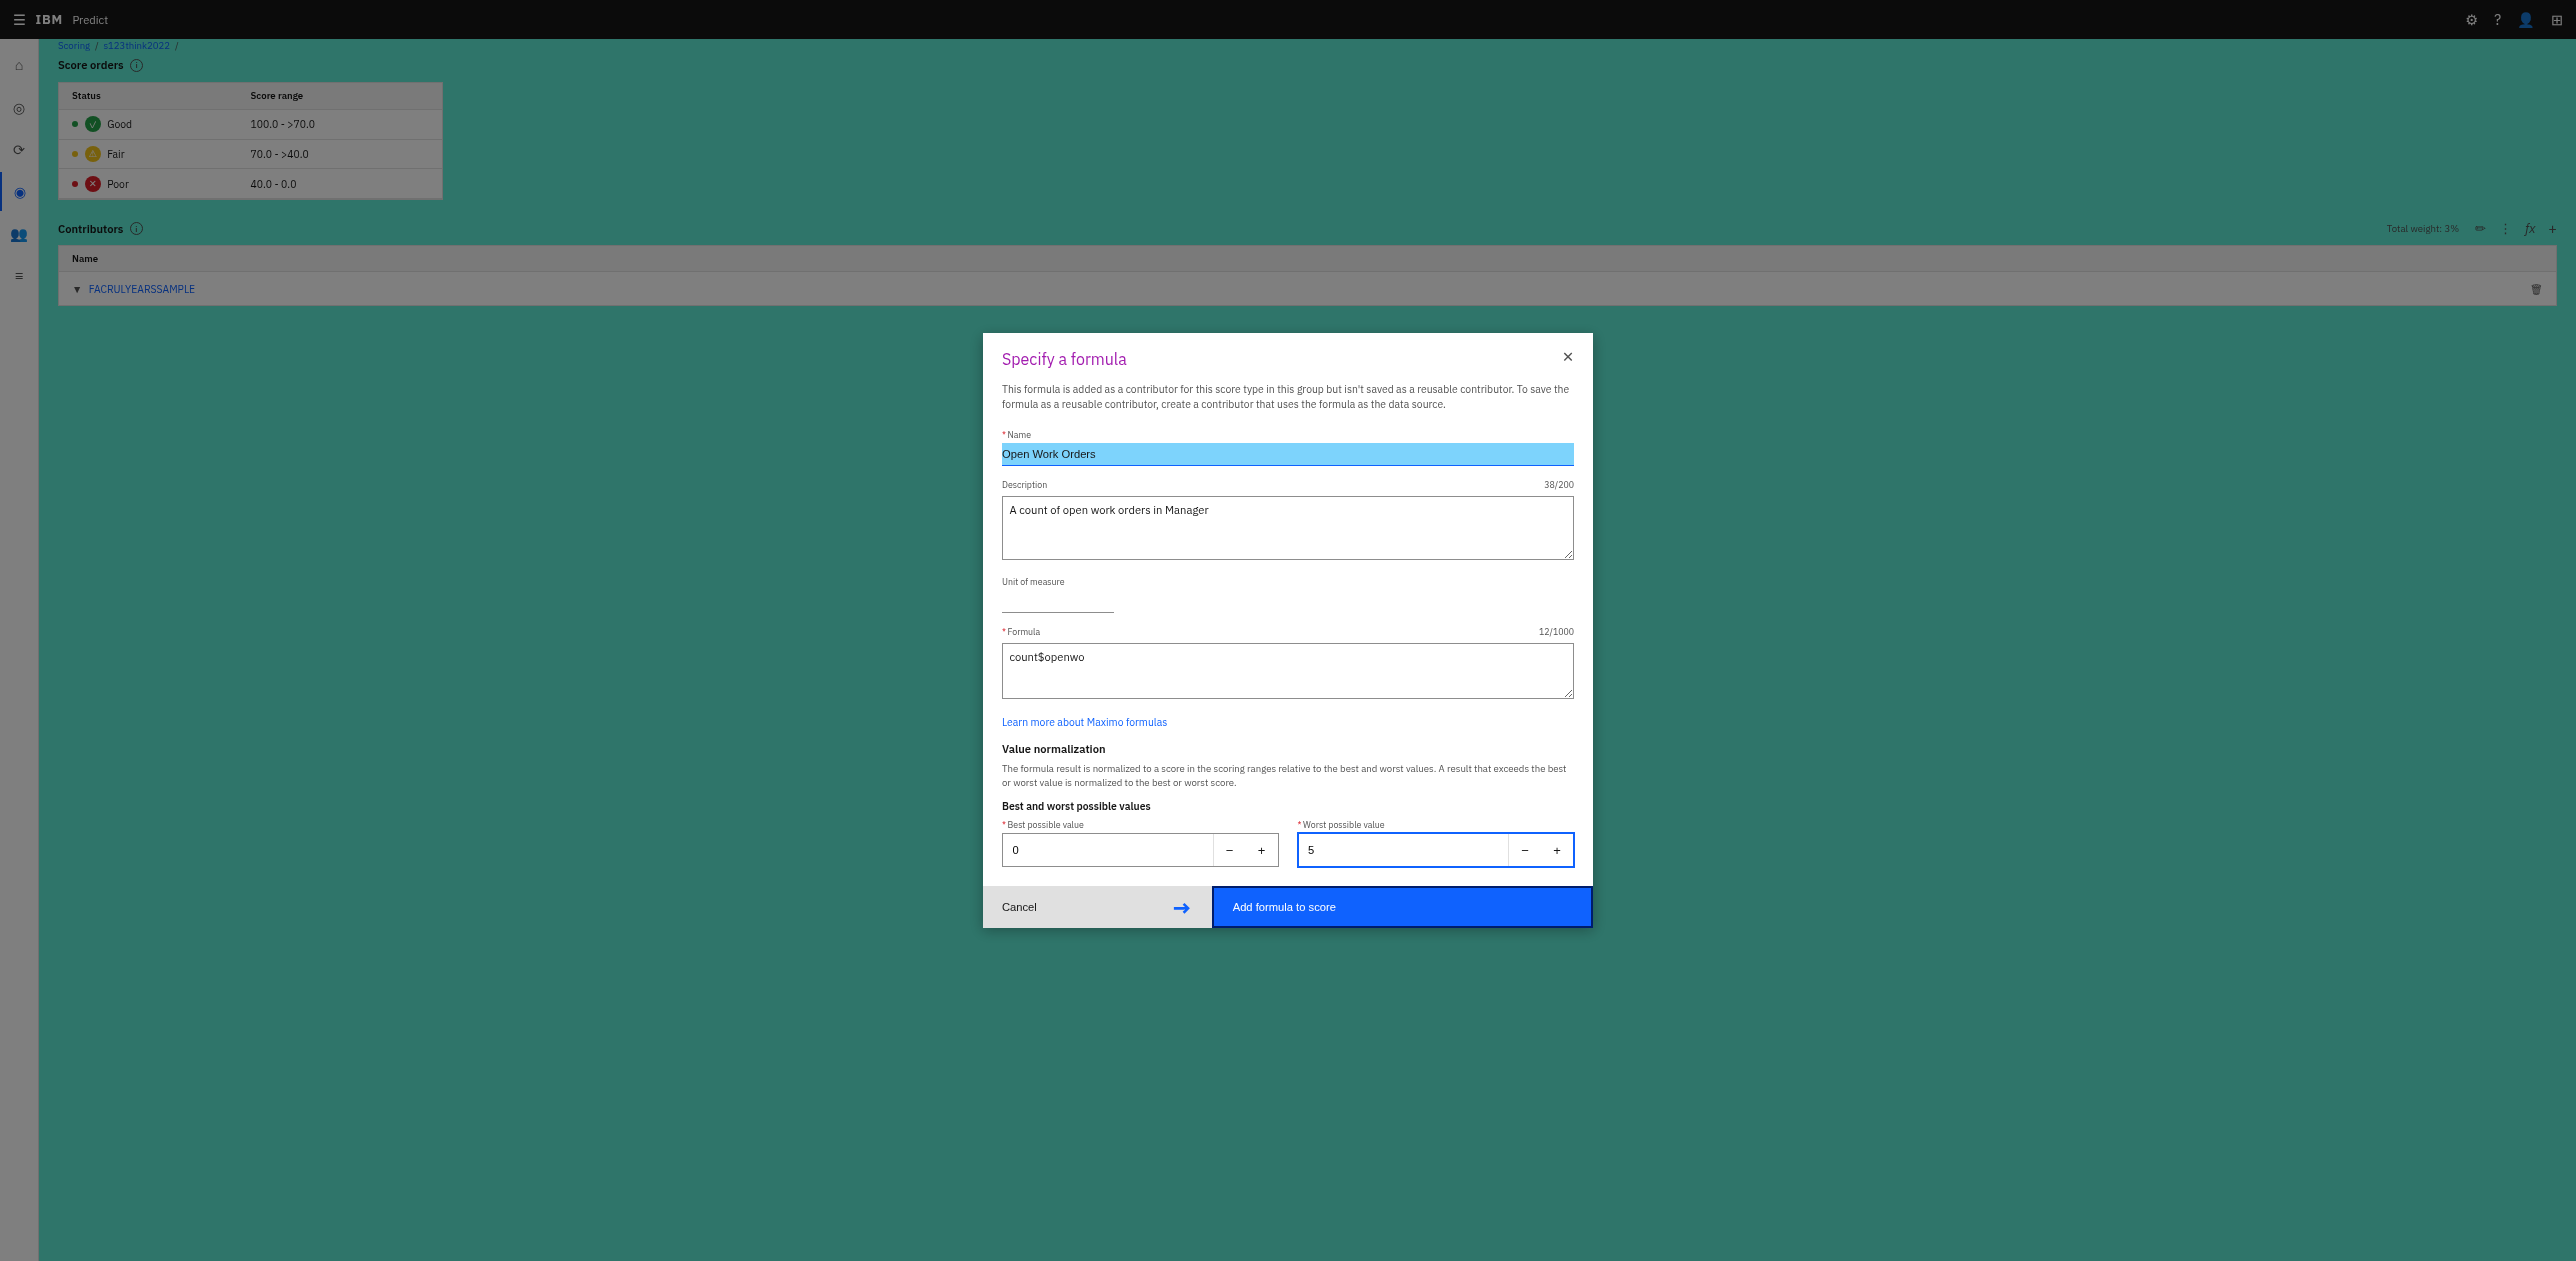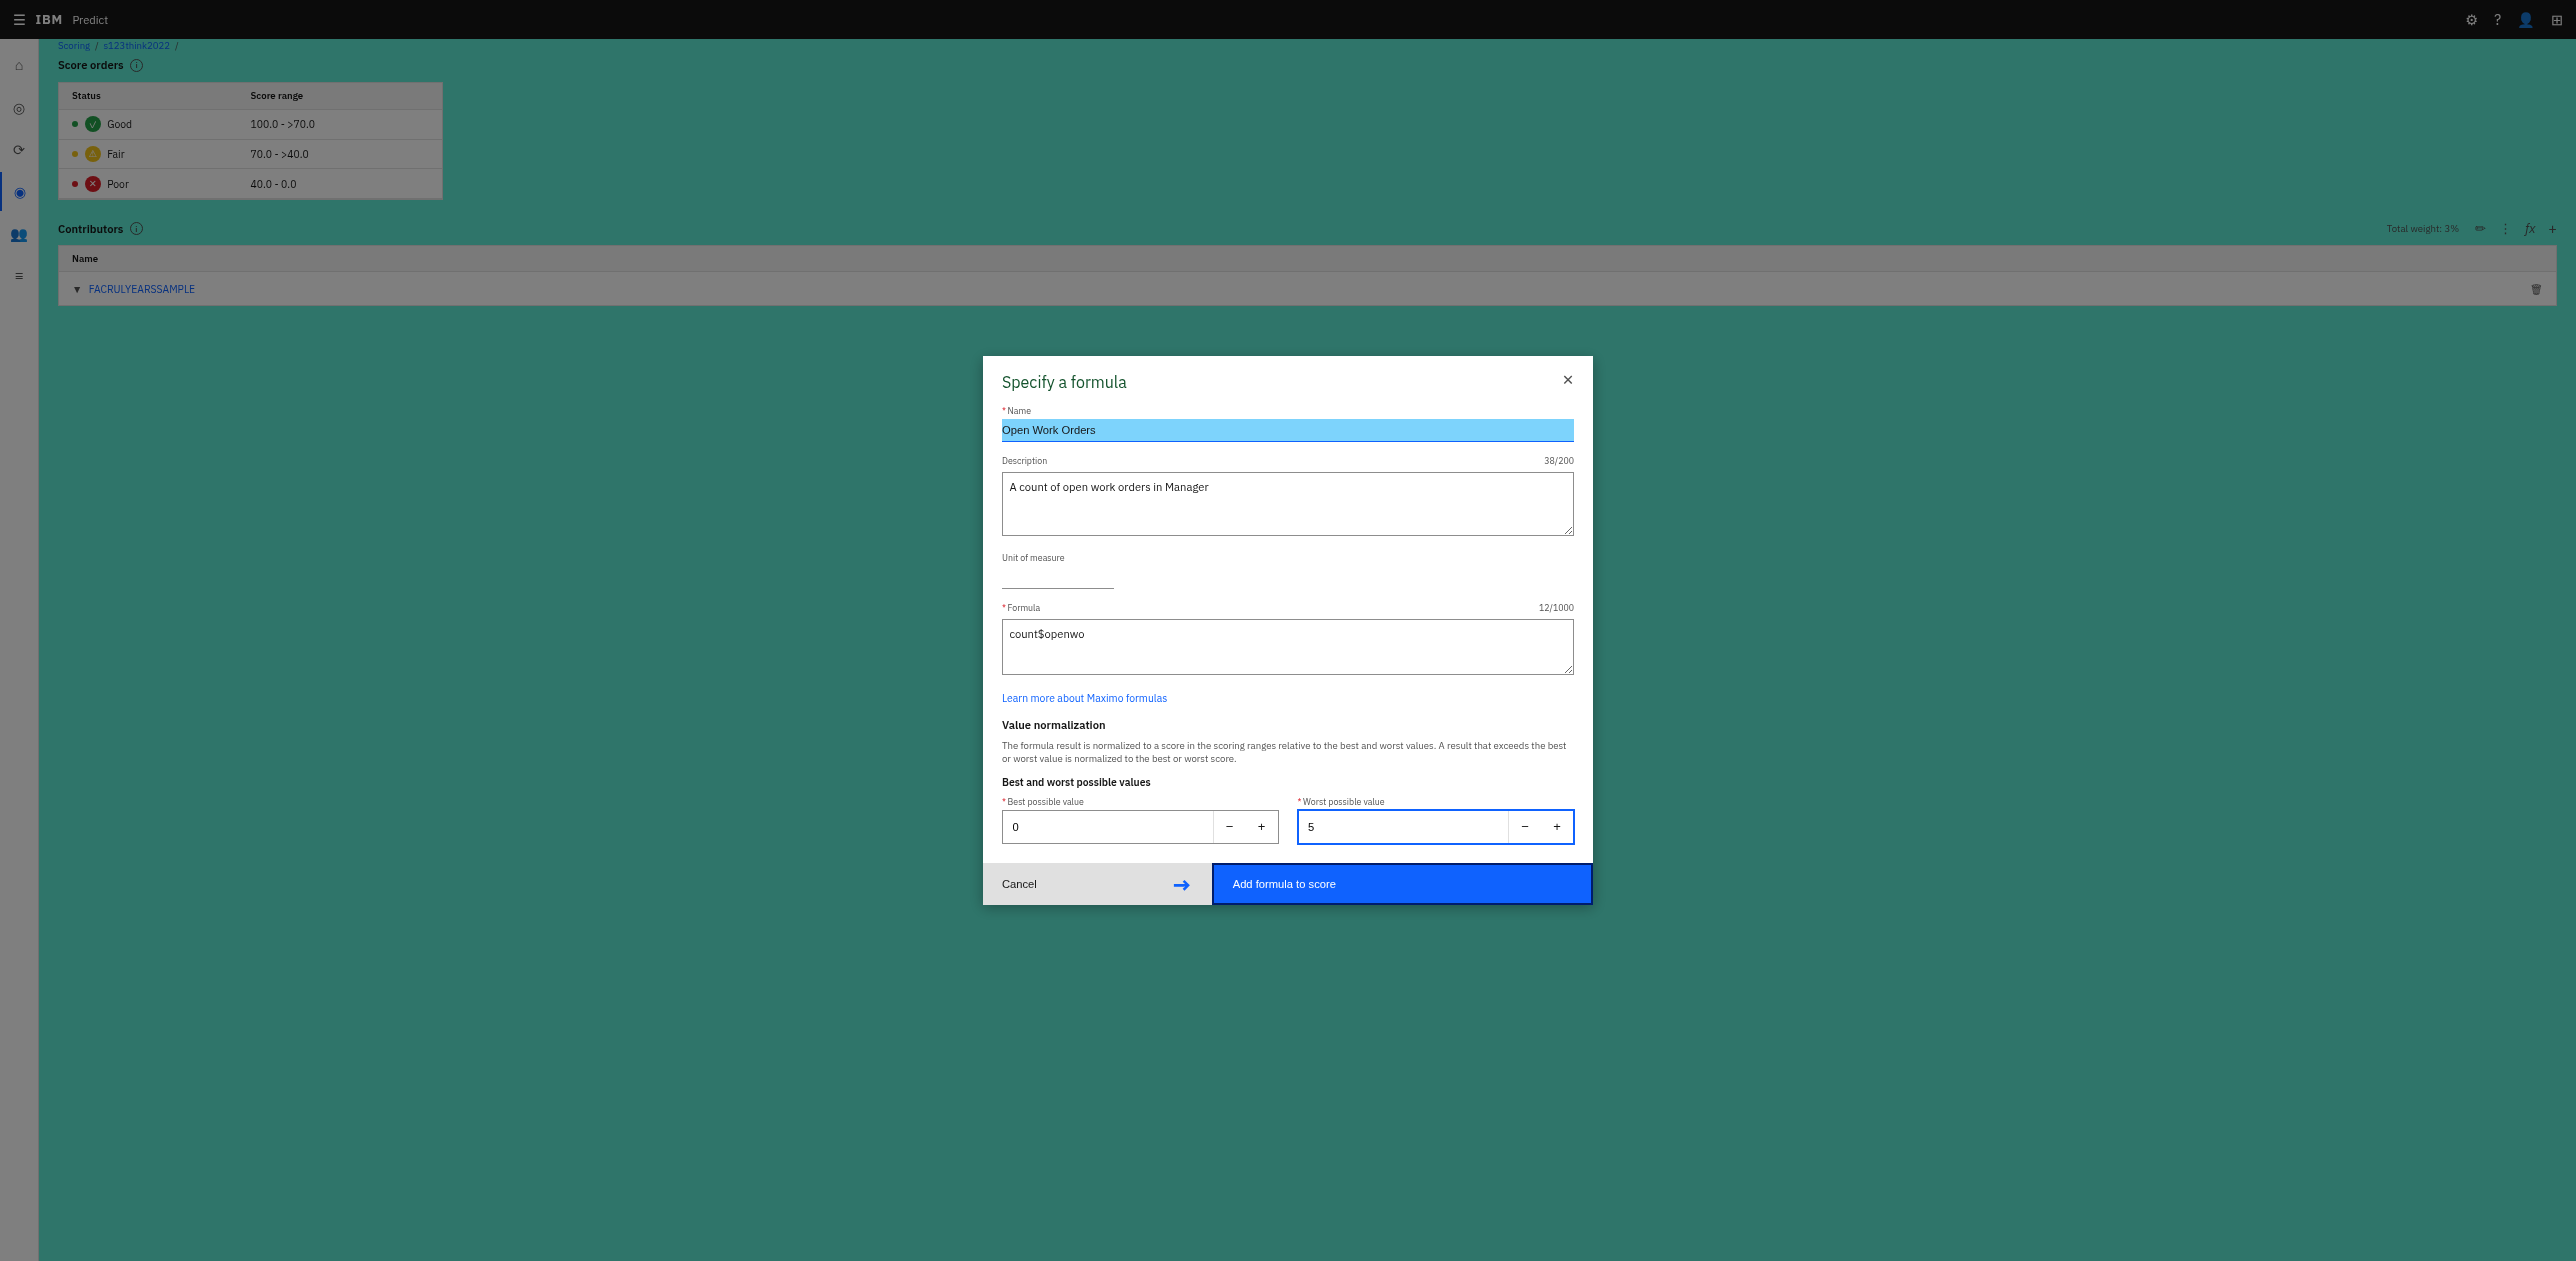--- a/index.html
+++ b/index.html
@@ -242,21 +242,21 @@
     .modal-header {
       padding: 16px 19px 13px;
       border-bottom: none;
       display: flex;
       align-items: flex-start;
       justify-content: space-between;
     }
     .modal-title {
       font-size: 16px;
       font-weight: 400;
-      color: #14532d;
+      color: #a21caf;
     }
     .modal-close {
       background: none;
       border: none;
       cursor: pointer;
       color: #525252;
       font-size: 14.4px;
       padding: 0;
     }
     .modal-body {
@@ -521,20 +521,21 @@
 
 <div class="overlay">
   <div class="modal">
 
     <div class="modal-header">
       <h2 class="modal-title">Specify a formula</h2>
       <button class="modal-close">✕</button>
     </div>
 
     <div class="modal-body">
+      <p class="modal-description">This formula is added as a contributor for this score type in this group but isn't saved as a reusable contributor. To save the formula as a reusable contributor, create a contributor that uses the formula as the data source.</p>
 
       
       <div class="form-group">
         <div class="form-label">
           <span class="required-star">*</span>
           <span>Name</span>
         </div>
         <input type="text" class="form-input" style="border-bottom: 0.8px solid rgb(15, 98, 254);" value="Open Work Orders">
       </div>
 

